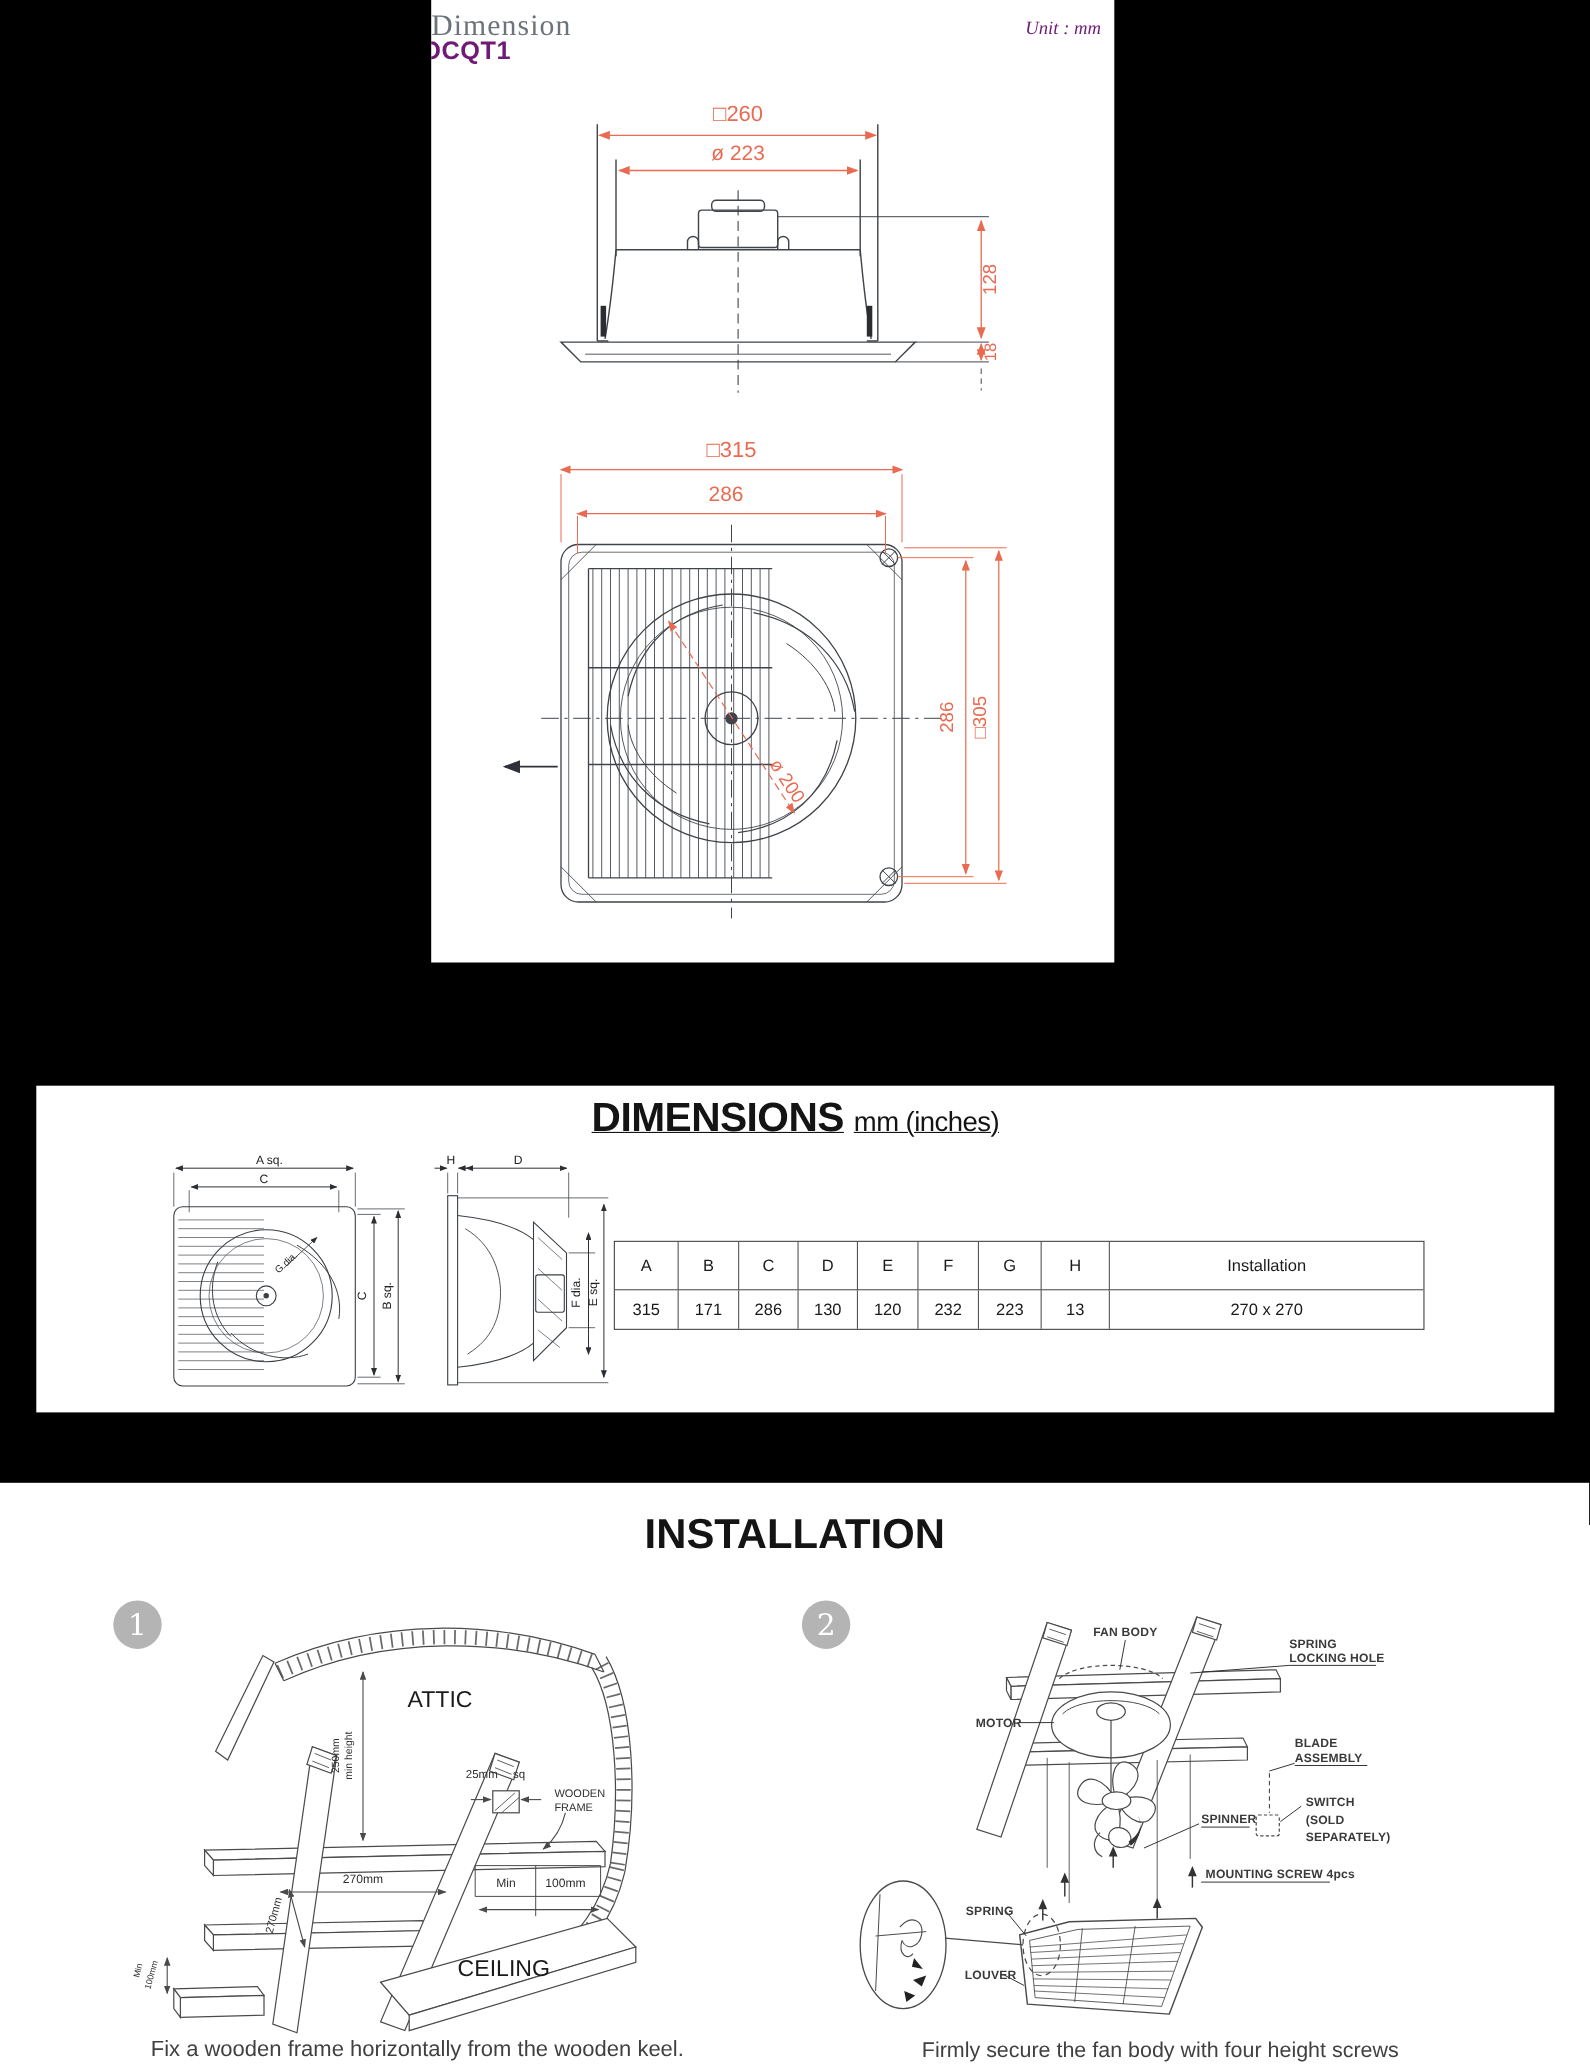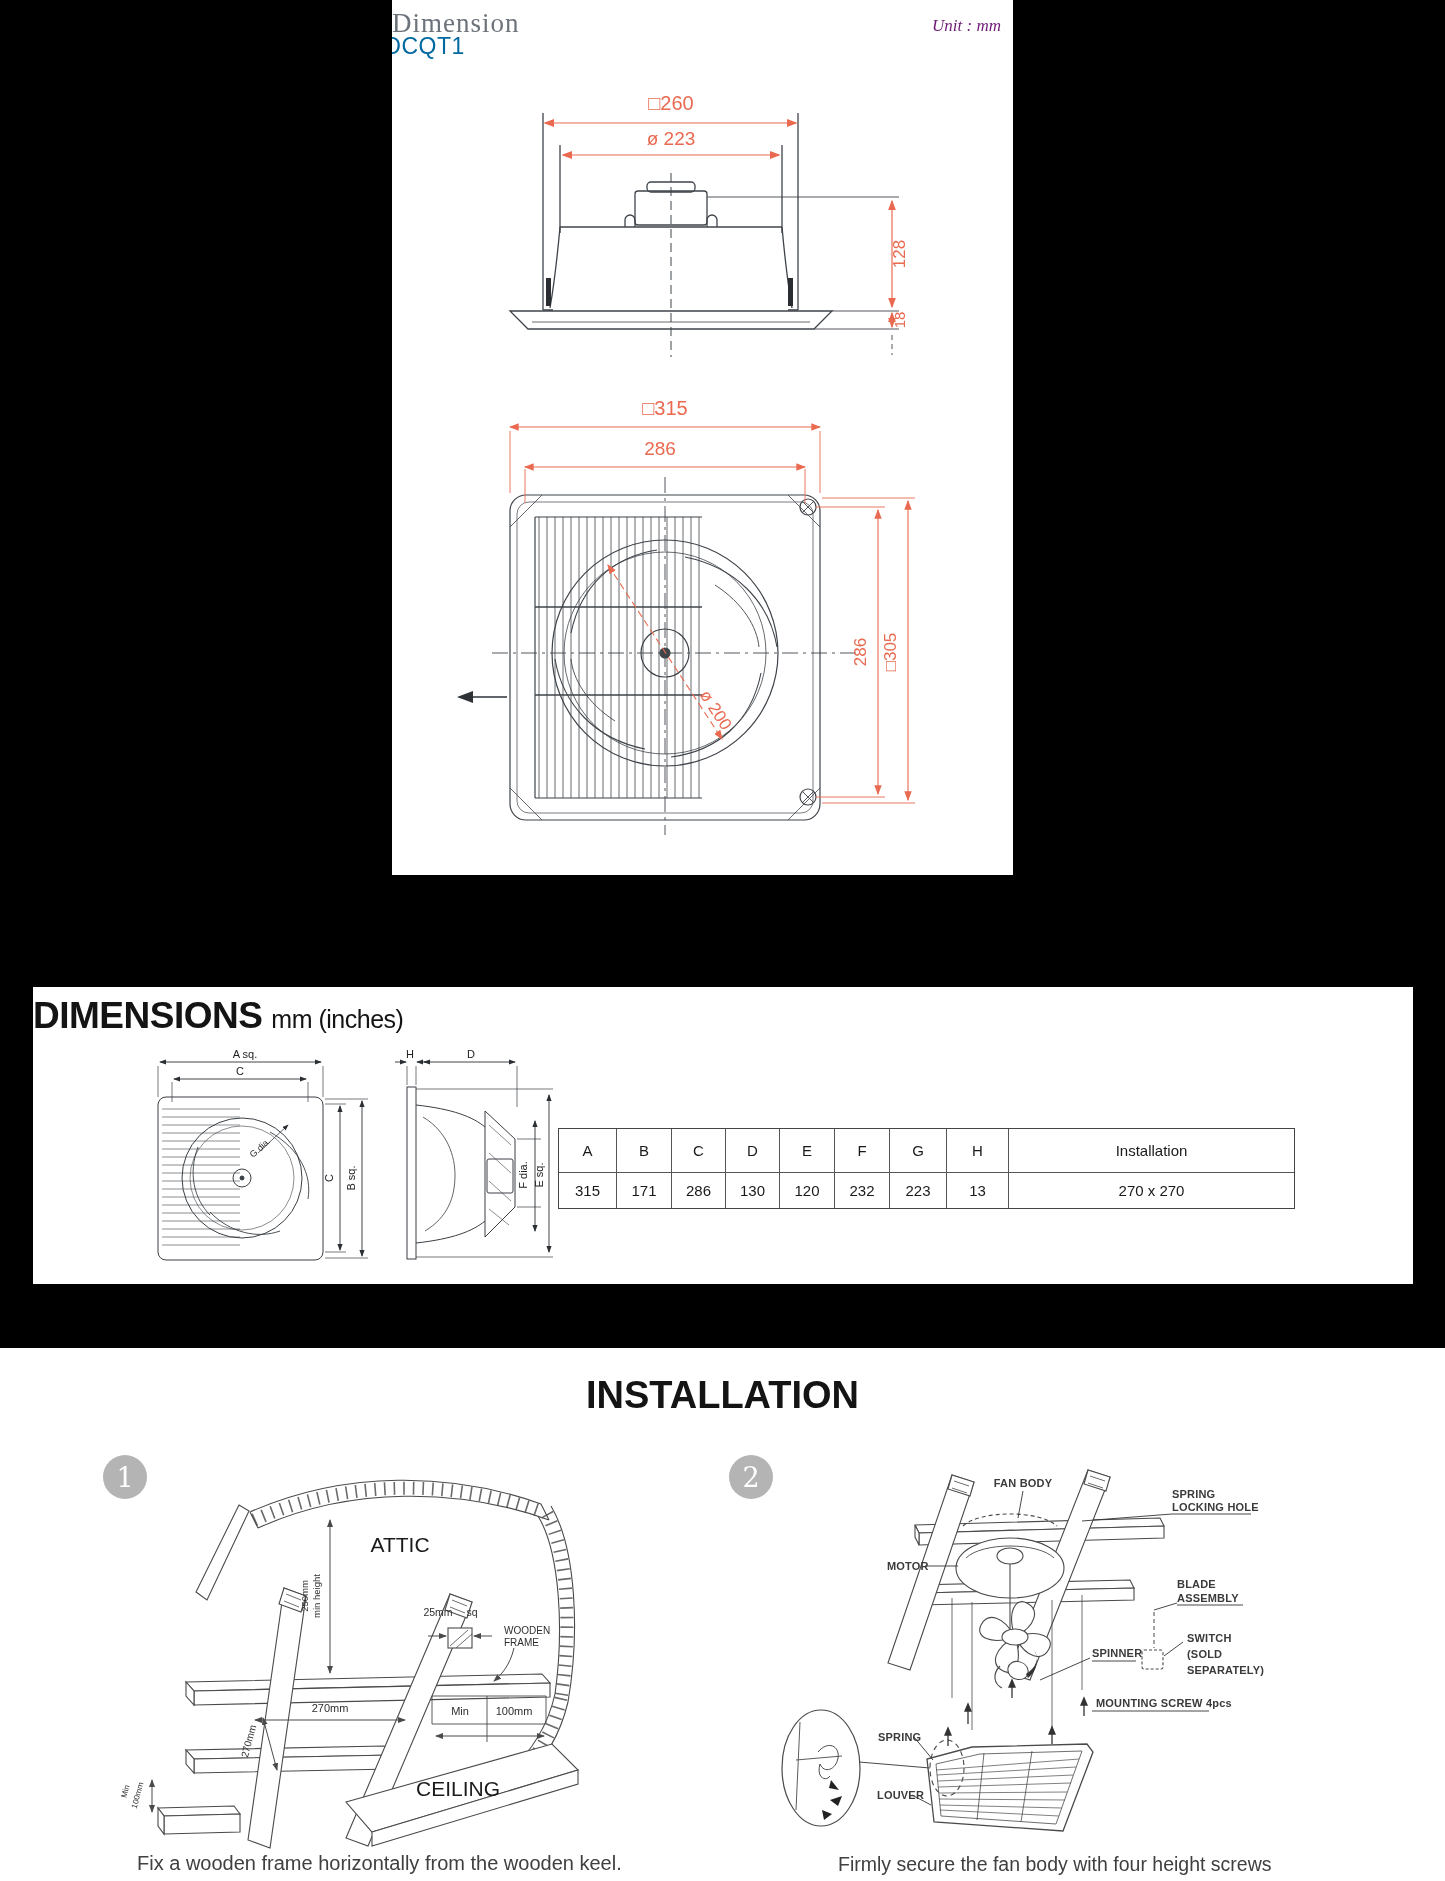--- a/index.html
+++ b/index.html
@@ -2,24 +2,24 @@
 <html><head>
 <meta charset="utf-8">
 <style>
   html,body{margin:0;padding:0;background:#000;}
   #page{position:relative;width:1445px;height:1881px;background:#000;font-family:"Liberation Sans",sans-serif;overflow:hidden;}
   .panel{position:absolute;background:#fff;}
   #panel-top{left:392px;top:0;width:621px;height:875px;overflow:hidden;}
   #panel-dim{left:33px;top:987px;width:1380px;height:297px;}
   #panel-install{left:0;top:1348px;width:1445px;height:533px;}
   .abs{position:absolute;}
-  .model{left:-9px;top:33px;font-size:23px;font-weight:400;color:#0369a1;letter-spacing:.5px;}
+  .model{left:-9px;top:33px;font-size:23px;font-weight:700;color:#701a75;letter-spacing:.5px;}
   .dim-title{left:0;right:0;top:8px;text-align:left;font-family:"Liberation Serif",serif;font-size:27px;color:#6d737b;letter-spacing:1px;}
   .unit{right:12px;top:16px;font-family:"Liberation Serif",serif;font-style:italic;font-size:17px;color:#701a75;}
-  .dims-title{left:0;right:0;top:8px;color:#141414;}
+  .dims-title{left:0;right:0;top:8px;text-align:center;color:#141414;text-decoration:underline;}
   .dims-title .big{font-size:37px;font-weight:700;letter-spacing:-.5px;}
   .dims-title .small{font-size:25px;font-weight:400;margin-left:9px;letter-spacing:-.5px;}
   .install-title{left:0;right:0;top:26px;text-align:center;font-size:38px;font-weight:700;color:#141414;letter-spacing:0;}
   .badge{width:44px;height:44px;border-radius:50%;background:#b4b4b4;color:#fff;font-family:"DejaVu Serif",serif;font-size:27px;display:flex;align-items:center;justify-content:center;}
   .caption{font-size:20px;color:#404040;}
   
   #spec-table{left:525px;top:141px;width:735px;border:1px solid #444;display:grid;grid-template-columns:58px 55px 54px 54px 55px 55px 57px 62px auto;}
   #spec-table .cell{border-right:1px solid #555;display:flex;align-items:center;justify-content:center;font-size:15px;color:#1a1a1a;height:43px;}
   #spec-table .cell.hdr{border-bottom:1px solid #555;}
   #spec-table .cell.val{height:35px;}

